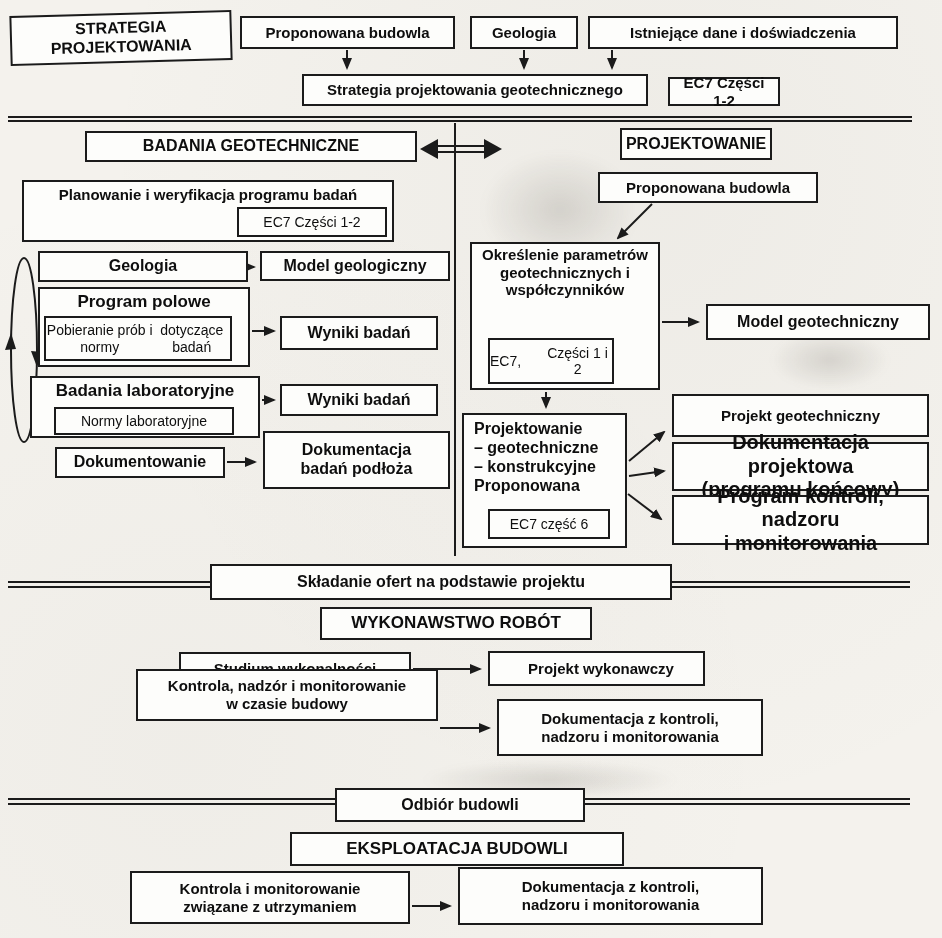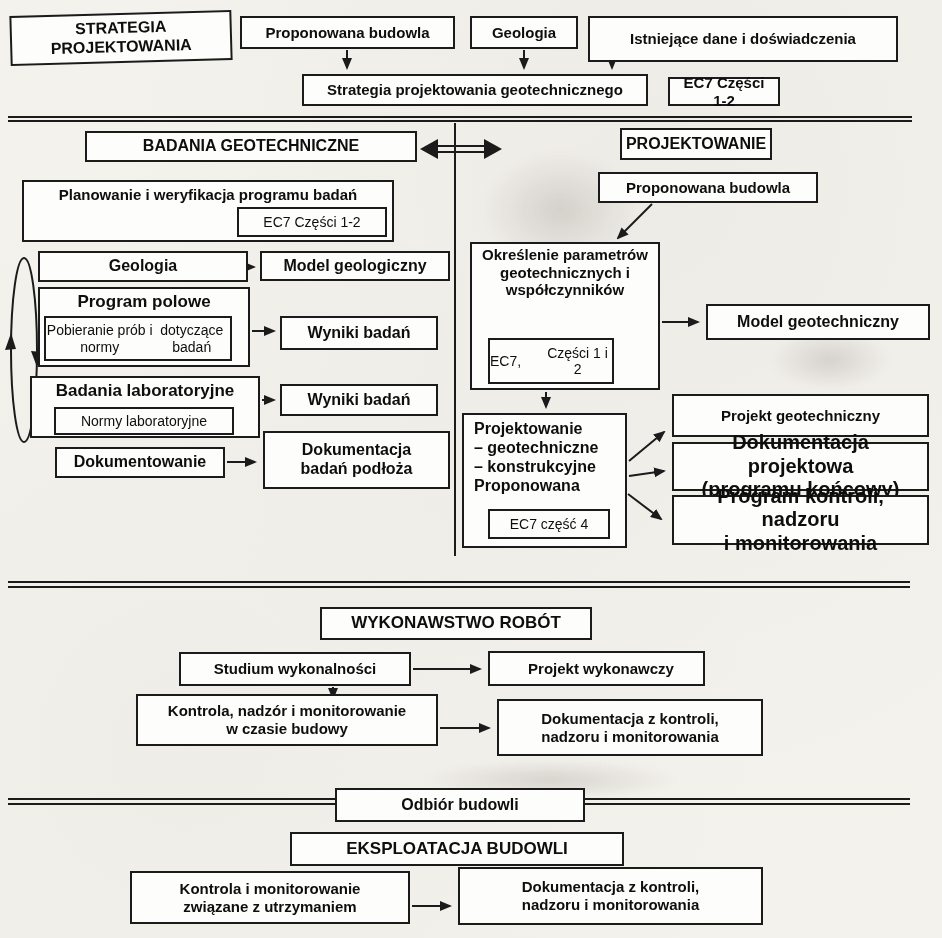--- a/index.html
+++ b/index.html
@@ -122,21 +122,21 @@
 
   <div class="box lg skew" style="left:10px;top:13px;width:222px;height:50px;">
       <span class="ln">STRATEGIA</span>
       <span class="ln">PROJEKTOWANIA</span>
     </div>
 
   <div class="box" style="left:240px;top:16px;width:215px;height:33px;">Proponowana budowla</div>
 
   <div class="box" style="left:470px;top:16px;width:108px;height:33px;">Geologia</div>
 
-  <div class="box" style="left:588px;top:16px;width:310px;height:46px;">Istniejące dane i doświadczenia</div>
+  <div class="box" style="left:588px;top:16px;width:310px;height:33px;">Istniejące dane i doświadczenia</div>
 
   <div class="box" style="left:302px;top:74px;width:346px;height:32px;">Strategia projektowania geotechnicznego</div>
 
   <div class="box" style="left:668px;top:77px;width:112px;height:29px;">EC7 Części 1-2</div>
 
   <div class="box lg" style="left:85px;top:131px;width:332px;height:31px;">BADANIA GEOTECHNICZNE</div>
 
   <div class="box top-label" style="left:22px;top:180px;width:372px;height:62px;padding-top:4px;">
     <span>Planowanie i weryfikacja programu badań</span>
     <span class="inner" style="left:213px;top:25px;width:150px;height:30px;">EC7 Części 1-2</span>
@@ -184,43 +184,44 @@
 
   <div class="box lg" style="left:706px;top:304px;width:224px;height:36px;">Model geotechniczny</div>
 
   <div class="box lg top-label align-left" style="left:462px;top:413px;width:165px;height:135px;padding-top:5px;">
     <span>
         <span class="ln">Projektowanie</span>
         <span class="ln">– geotechniczne</span>
         <span class="ln">– konstrukcyjne</span>
         <span class="ln">Proponowana</span>
       </span>
-    <span class="inner" style="left:24px;top:94px;width:122px;height:30px;">EC7 część 4</span>
+    <span class="inner" style="left:24px;top:94px;width:122px;height:30px;">EC7 część 6</span>
   </div>
 
   <div class="box" style="left:672px;top:394px;width:257px;height:43px;">Projekt geotechniczny</div>
 
   <div class="box sm" style="left:672px;top:442px;width:257px;height:49px;">
       <span class="ln">Dokumentacja projektowa</span>
       <span class="ln">(programu końcowy)</span>
     </div>
 
   <div class="box sm" style="left:672px;top:495px;width:257px;height:50px;">
       <span class="ln">Program kontroli, nadzoru</span>
       <span class="ln">i monitorowania</span>
     </div>
 
+  <div class="box lg" style="left:210px;top:564px;width:462px;height:36px;">Składanie ofert na podstawie projektu</div>
 
   <div class="box xl" style="left:320px;top:607px;width:272px;height:33px;">WYKONAWSTWO ROBÓT</div>
 
   <div class="box" style="left:179px;top:652px;width:232px;height:34px;">Studium wykonalności</div>
 
   <div class="box" style="left:488px;top:651px;width:217px;height:35px;padding-left:14px;">Projekt wykonawczy</div>
 
-  <div class="box" style="left:136px;top:694px;width:302px;height:52px;">
+  <div class="box" style="left:136px;top:669px;width:302px;height:52px;">
       <span class="ln">Kontrola, nadzór i monitorowanie</span>
       <span class="ln">w czasie budowy</span>
     </div>
 
   <div class="box" style="left:497px;top:699px;width:266px;height:57px;">
       <span class="ln">Dokumentacja z kontroli,</span>
       <span class="ln">nadzoru i monitorowania</span>
     </div>
 
   <div class="box lg" style="left:335px;top:788px;width:250px;height:34px;">Odbiór budowli</div>

